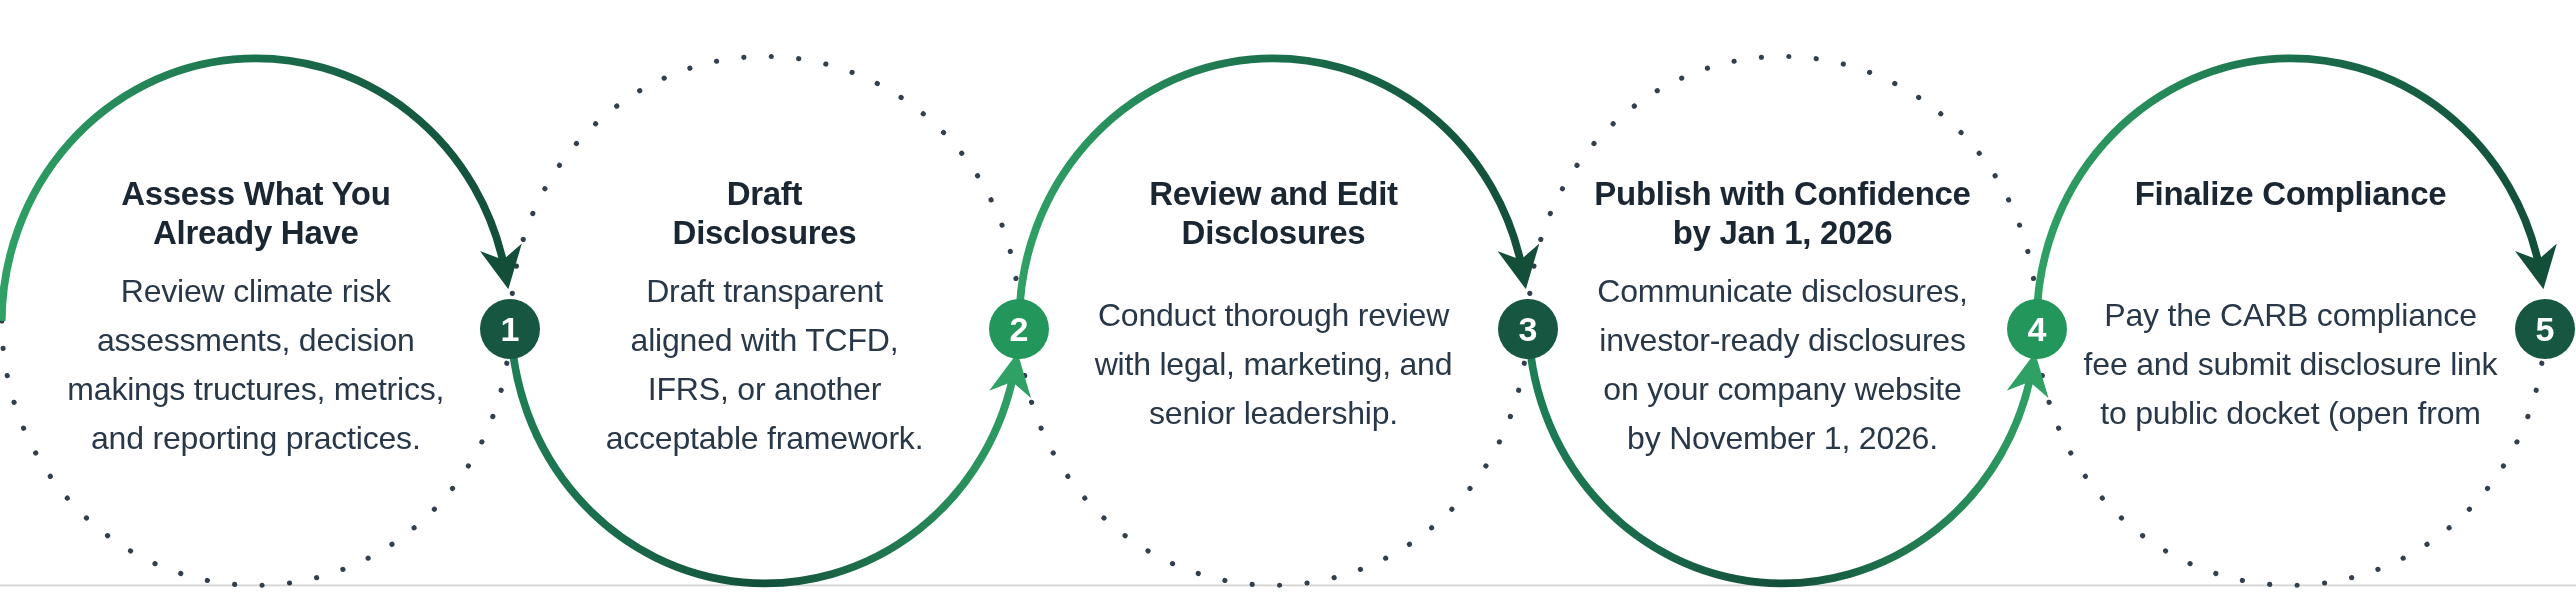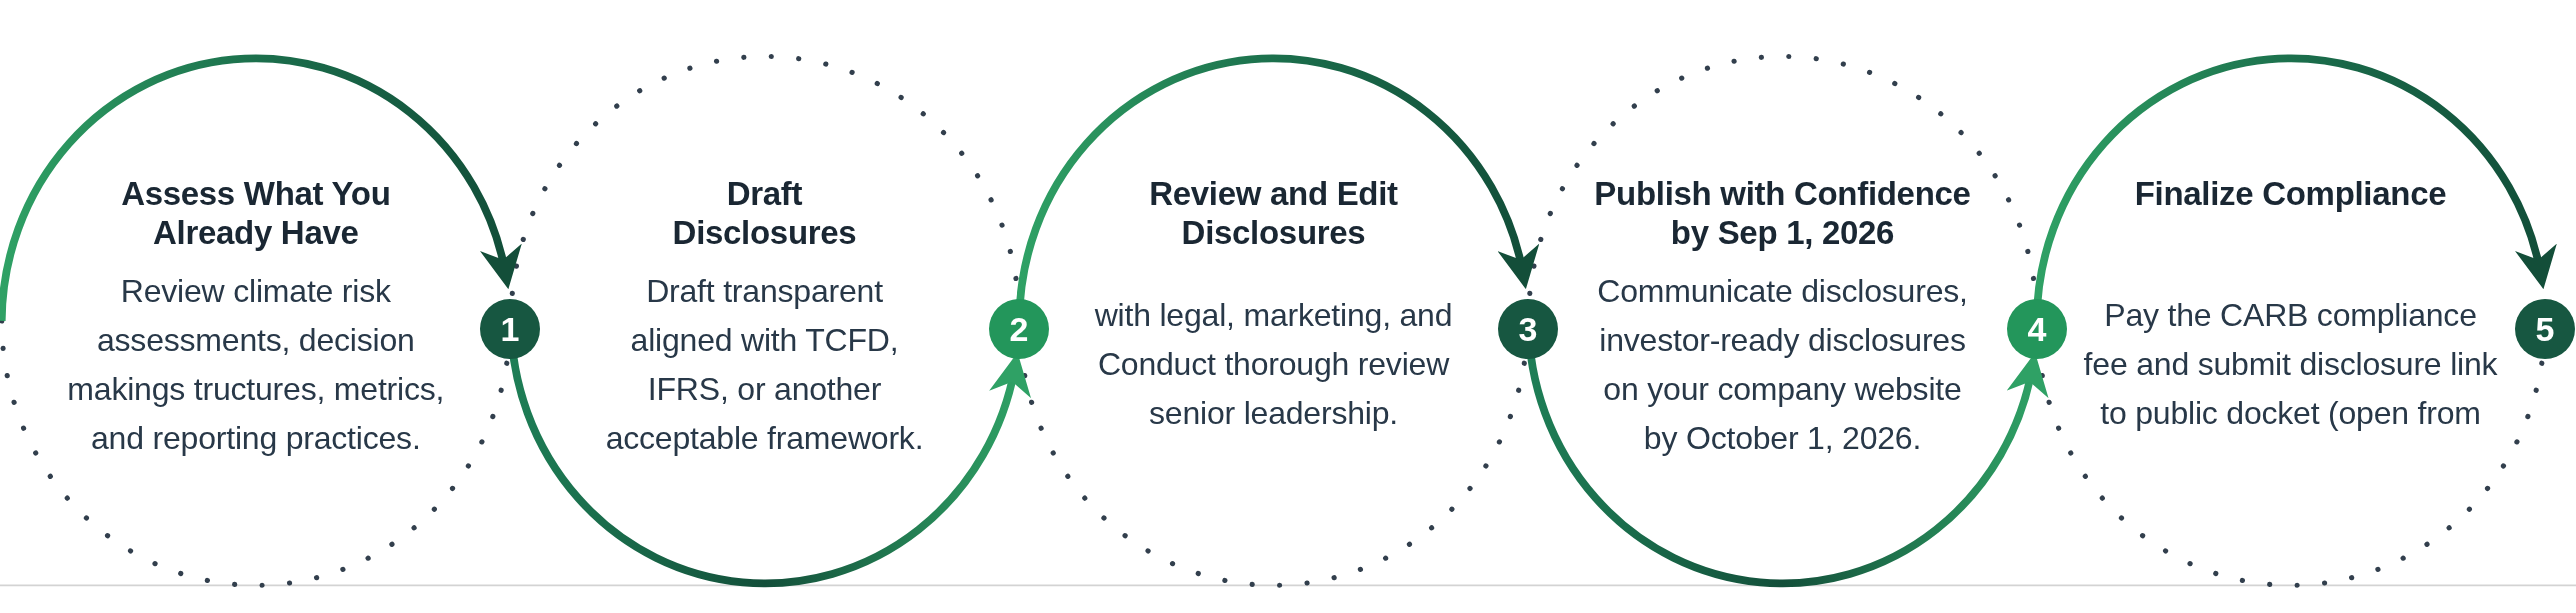--- a/index.html
+++ b/index.html
@@ -155,36 +155,36 @@
       <div>acceptable framework.</div>
     </div>
   </div>
 
   <div class="step" id="step-3">
     <div class="step-title">
       <div>Review and Edit</div>
       <div>Disclosures</div>
     </div>
     <div class="step-body">
+      <div>Conduct thorough review</div>
       <div>with legal, marketing, and</div>
-      <div>Conduct thorough review</div>
       <div>senior leadership.</div>
     </div>
   </div>
 
   <div class="step" id="step-4">
     <div class="step-title">
       <div>Publish with Confidence</div>
-      <div>by Sep 1, 2026</div>
+      <div>by Jan 1, 2026</div>
     </div>
     <div class="step-body">
       <div>Communicate disclosures,</div>
       <div>investor-ready disclosures</div>
       <div>on your company website</div>
-      <div>by October 1, 2026.</div>
+      <div>by November 1, 2026.</div>
     </div>
   </div>
 
   <div class="step" id="step-5">
     <div class="step-title">
       <div>Finalize Compliance</div>
     </div>
     <div class="step-body">
       <div>Pay the CARB compliance</div>
       <div>fee and submit disclosure link</div>

